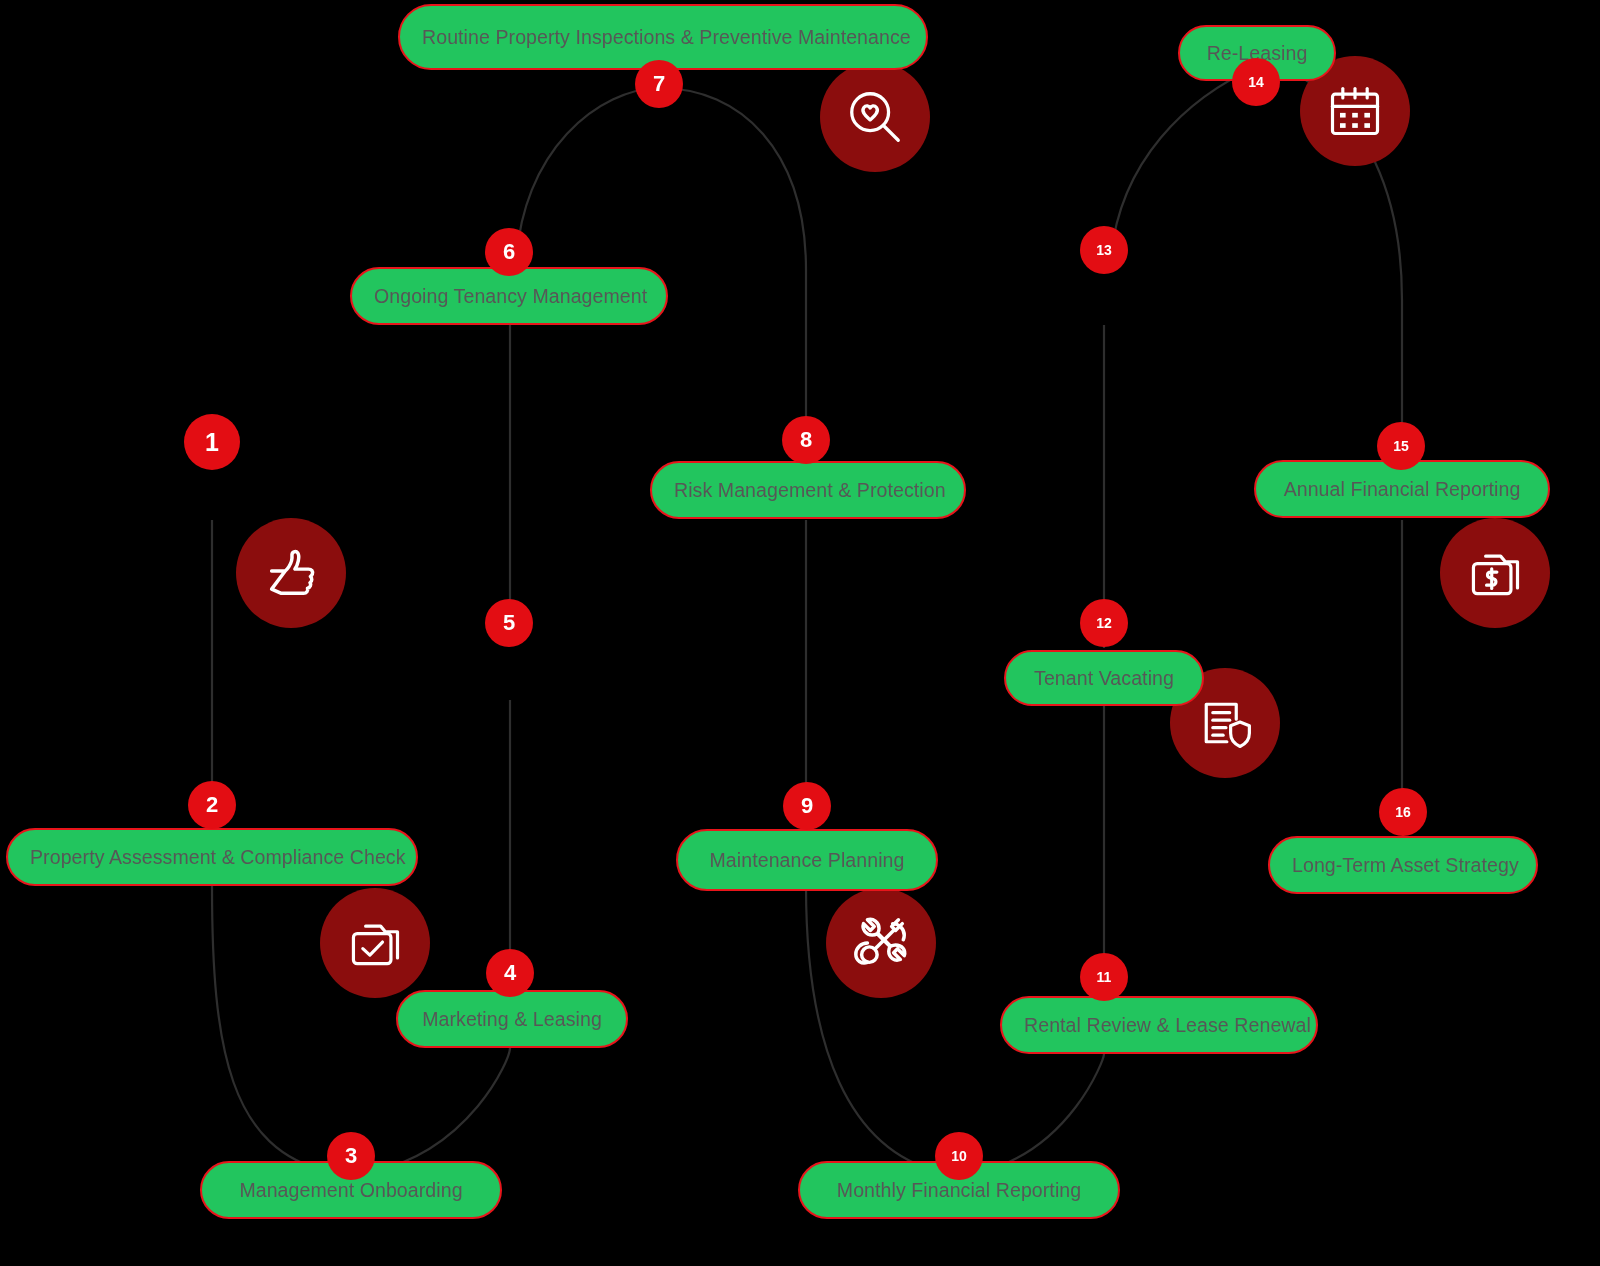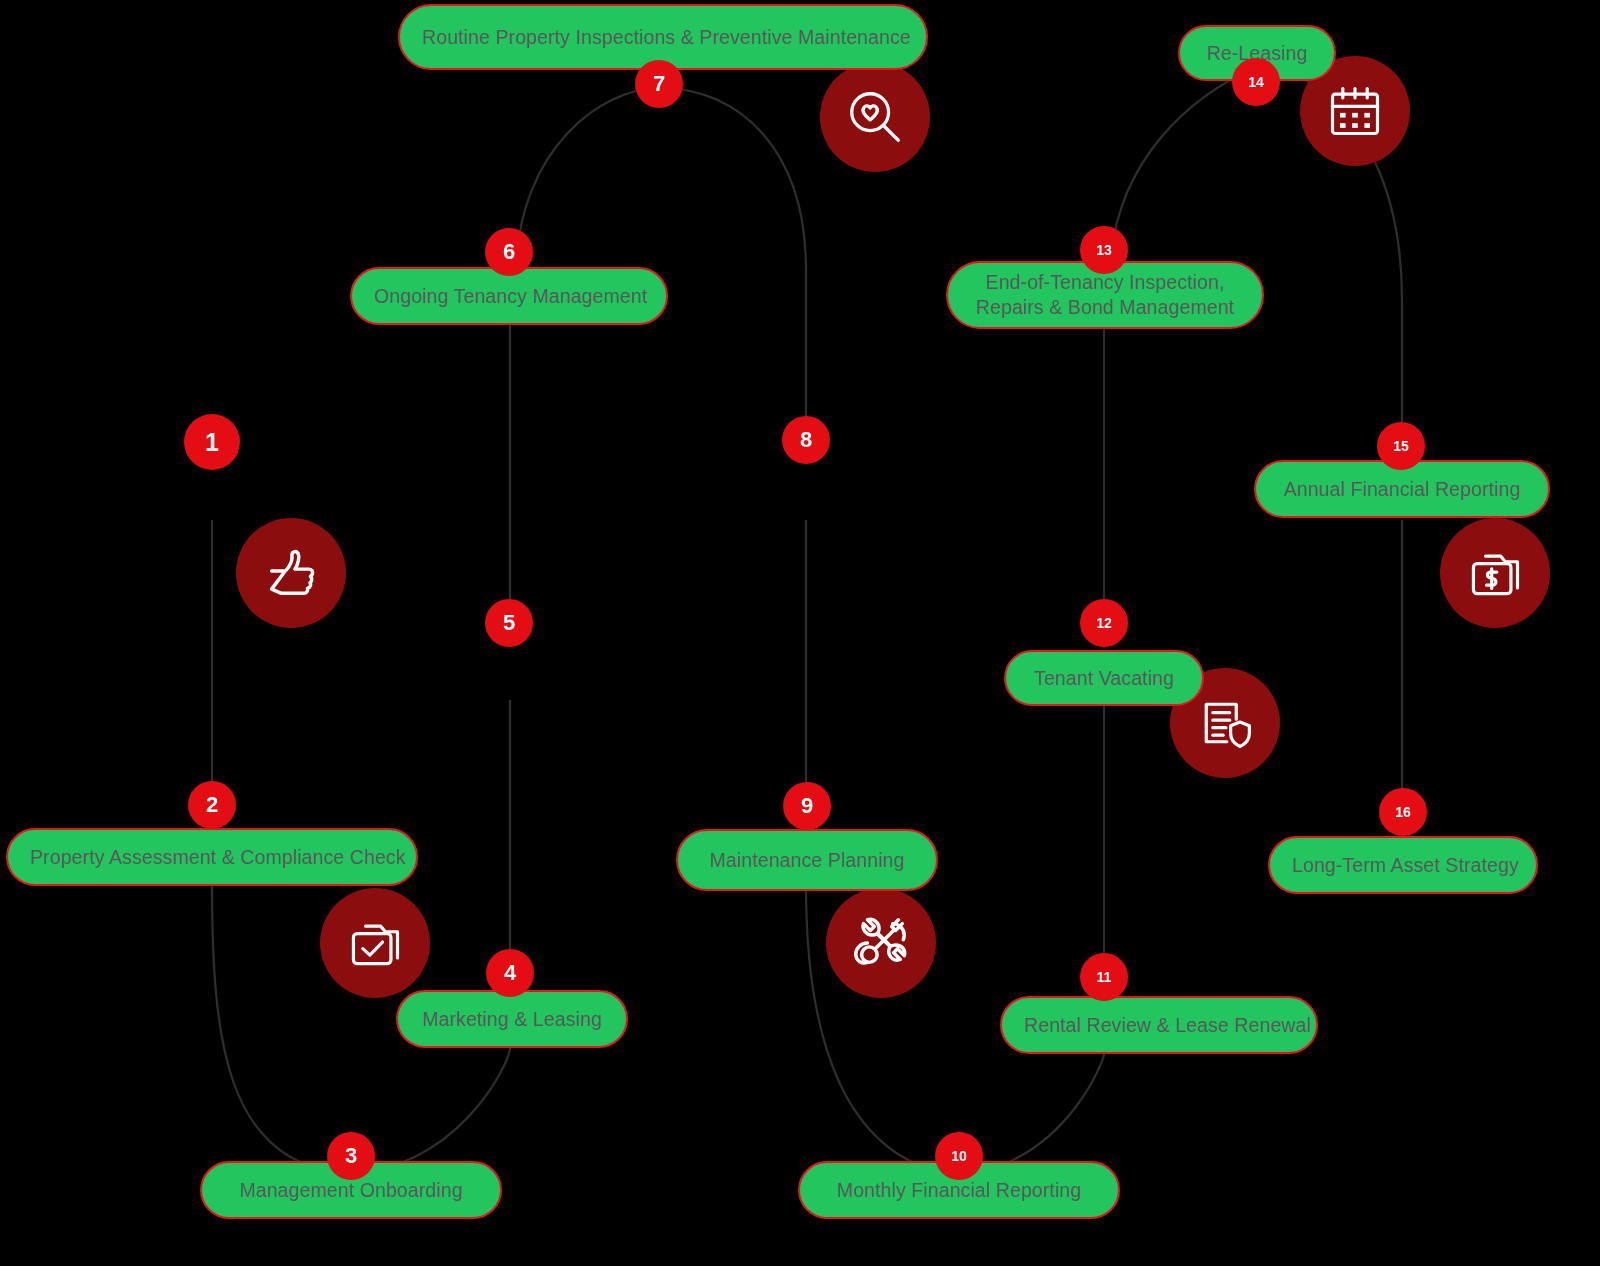--- a/index.html
+++ b/index.html
@@ -169,32 +169,29 @@
   </div>
 
   <div class="pill" style="left:398px;top:4px;width:530px;height:66px;">
     <span class="pill-text">Routine Property Inspections &amp; Preventive Maintenance</span>
   </div>
 
   <div class="pill" style="left:1178px;top:10px;width:158px;height:56px;margin-top:15px;">
     <span class="pill-text">Re-Leasing</span>
   </div>
 
-  <div class="pill two-line" style="left:946px;top:261px;width:318px;height:68px;padding:4px 18px;">
-    <span class="pill-text">
-      <span>End-of-Tenancy Inspection,</span><br>
-      <span>Repairs &amp; Bond Management</span>
-    </span>
-  </div>
 
   <div class="pill" style="left:350px;top:267px;width:318px;height:58px;">
     <span class="pill-text">Ongoing Tenancy Management</span>
   </div>
 
 
+  <div class="pill" style="left:650px;top:461px;width:316px;height:58px;">
+    <span class="pill-text">Risk Management &amp; Protection</span>
+  </div>
 
   <div class="pill" style="left:1254px;top:460px;width:296px;height:58px;">
     <span class="pill-text">Annual Financial Reporting</span>
   </div>
 
 
   <div class="pill" style="left:1004px;top:650px;width:200px;height:56px;">
     <span class="pill-text">Tenant Vacating</span>
   </div>
 

